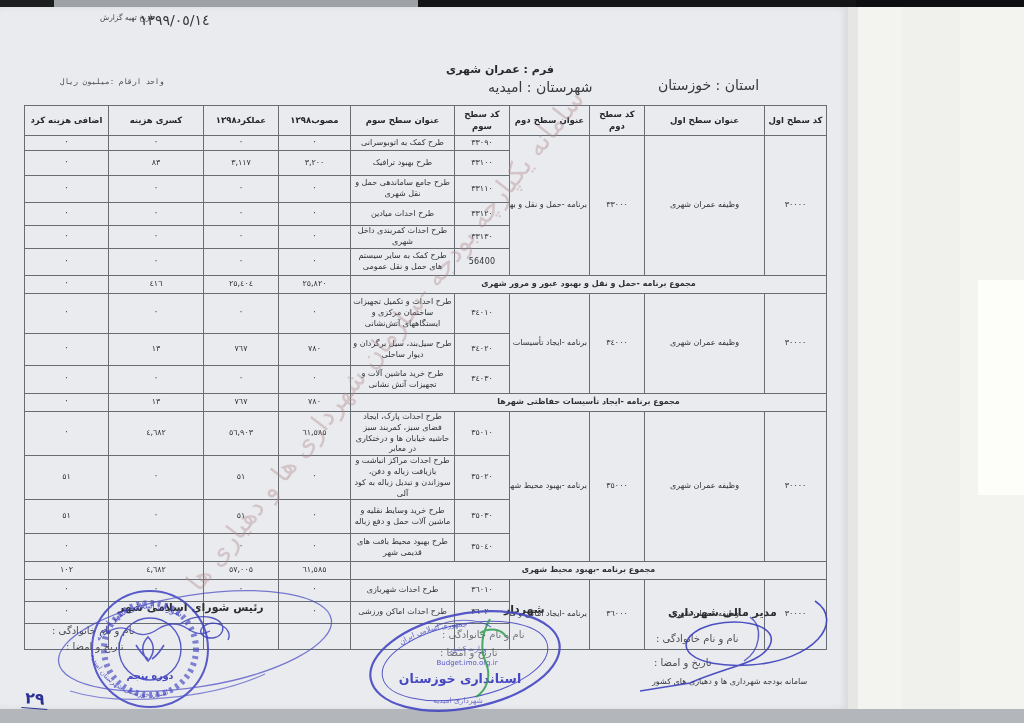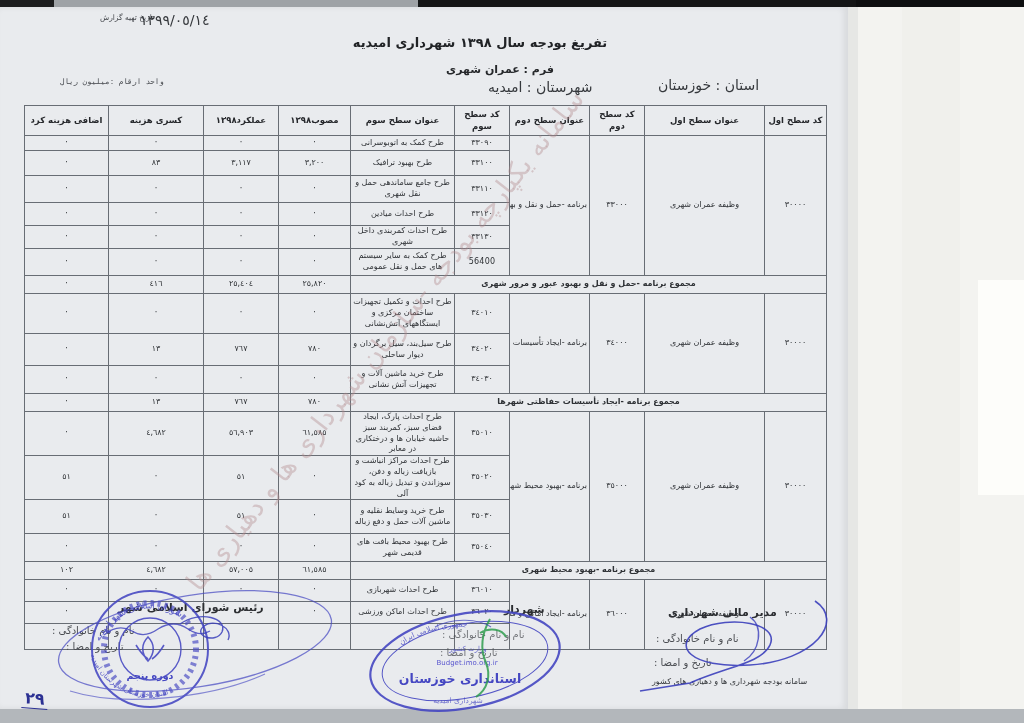--- a/index.html
+++ b/index.html
@@ -59,21 +59,20 @@
     <div class="band3"></div>
     <div class="band2"></div>
   </div>
   <div class="strip-bottom"></div>
 
   <div class="paper">
 
     <div class="t rtl small" style="left:100px;top:6px;">تاریخ تهیه گزارش</div>
     <div class="t rtl meta" style="left:140px;top:5px;">١٣٩٩/٠٥/١٤</div>
 
-    <div class="t rtl doc-title" style="left:270px;top:28px;">تفریغ بودجه سال ١٣٩٨ شهرداری امیدیه</div>
     <div class="t rtl doc-form" style="left:400px;top:56px;">فرم : عمران شهری</div>
 
     <div class="t rtl small" style="left:60px;top:70px;font-family:Liberation Mono, monospace;">واحد ارقام :میلیون ریال</div>
     <div class="t rtl meta" style="left:488px;top:72px;">شهرستان :  امیدیه</div>
     <div class="t rtl meta" style="left:658px;top:70px;">استان :  خوزستان</div>
 
     <table class="budget" id="budget-table">
       <colgroup>
         <col style="width:62px">
           <col style="width:120px">

